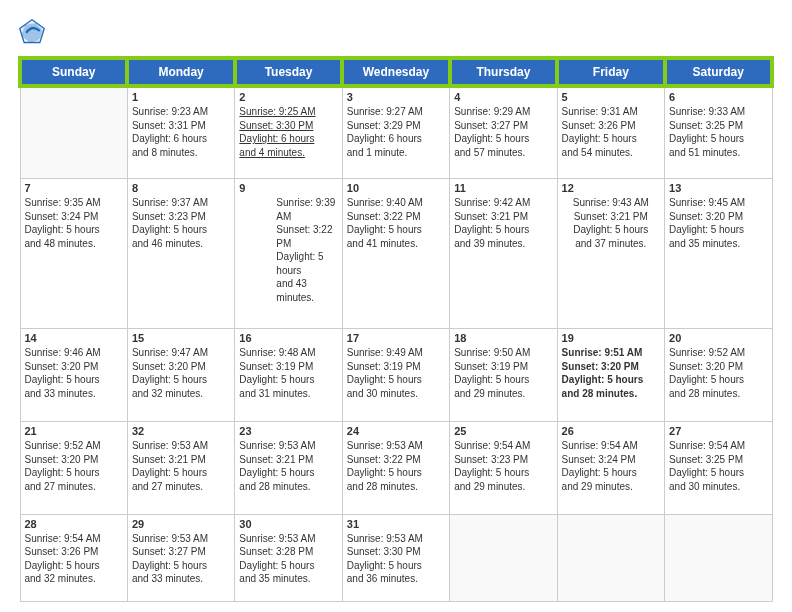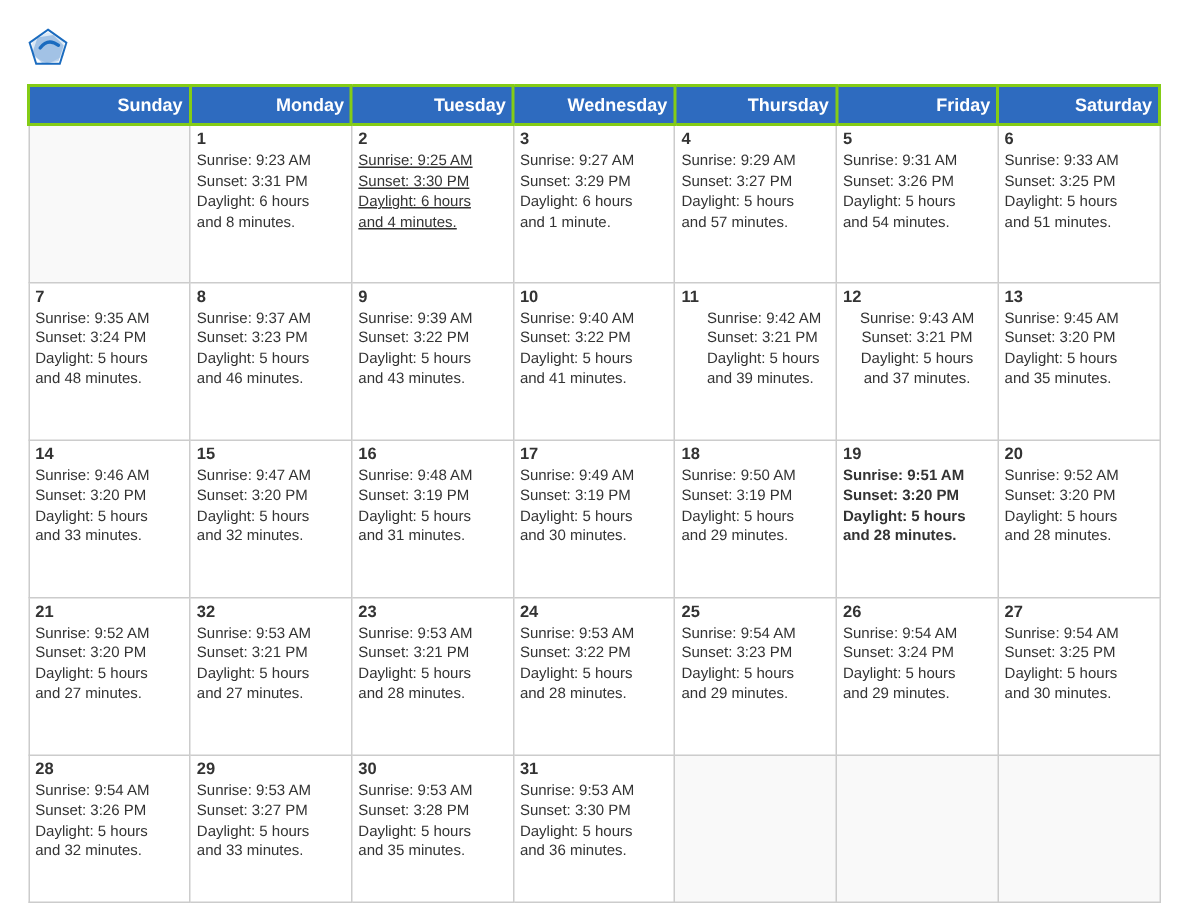--- a/index.html
+++ b/index.html
@@ -65,22 +65,22 @@
       border-collapse: collapse;
       width: 100%;
       table-layout: fixed;
     }
     .calendar th {
       background: #2e6bbf;
       color: #fff;
       font-size: 12px;
       font-weight: bold;
       padding: 5px 4px;
-      text-align: right;
-      border: 2px solid #84cc16;
+      text-align: center;
+      border: 4px solid #84cc16;
     }
     .calendar td {
       border: 1px solid #ccc;
       vertical-align: top;
       padding: 3px 4px;
       font-size: 9.5px;
       color: #333;
       height: 80px;
       width: calc(100% / 7);
     }
@@ -193,35 +193,35 @@
           </td>
           <td>
             <span class="day-num">8</span>
             <div class="day-info" style="white-space: pre-line;">Sunrise: 9:37 AM
 Sunset: 3:23 PM
 Daylight: 5 hours
 and 46 minutes.</div>
           </td>
           <td>
             <span class="day-num">9</span>
-            <div class="day-info" style="white-space: pre-line;">Sunrise: 9:39 AM
+            <div class="day-info" style="white-space: pre-line; margin-left: 37px;">Sunrise: 9:39 AM
 Sunset: 3:22 PM
 Daylight: 5 hours
 and 43 minutes.</div>
           </td>
           <td>
             <span class="day-num">10</span>
             <div class="day-info" style="white-space: pre-line;">Sunrise: 9:40 AM
 Sunset: 3:22 PM
 Daylight: 5 hours
 and 41 minutes.</div>
           </td>
           <td>
             <span class="day-num">11</span>
-            <div class="day-info" style="white-space: pre-line; margin-left: 17px;">Sunrise: 9:42 AM
+            <div class="day-info" style="white-space: pre-line;">Sunrise: 9:42 AM
 Sunset: 3:21 PM
 Daylight: 5 hours
 and 39 minutes.</div>
           </td>
           <td>
             <span class="day-num">12</span>
             <div class="day-info" style="white-space: pre-line; text-align: center;">Sunrise: 9:43 AM
 Sunset: 3:21 PM
 Daylight: 5 hours
 and 37 minutes.</div>

